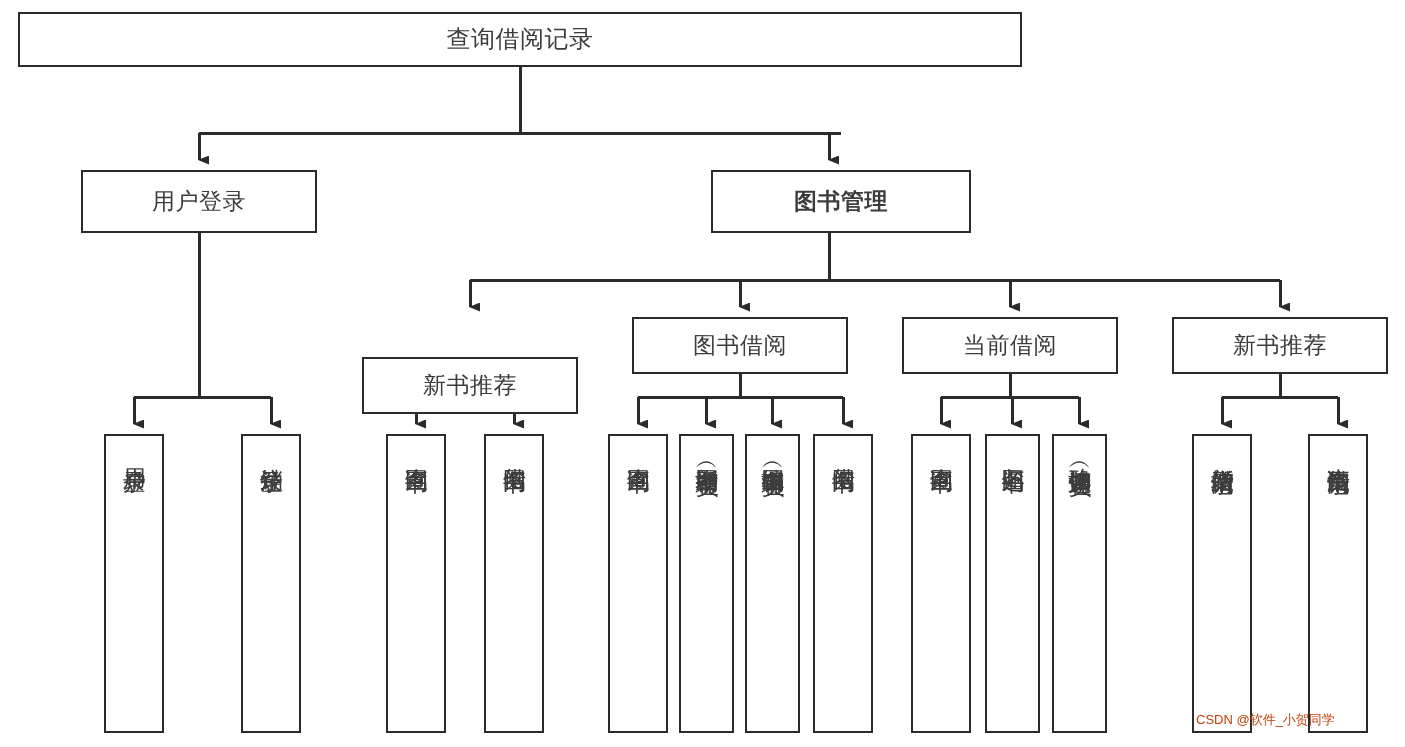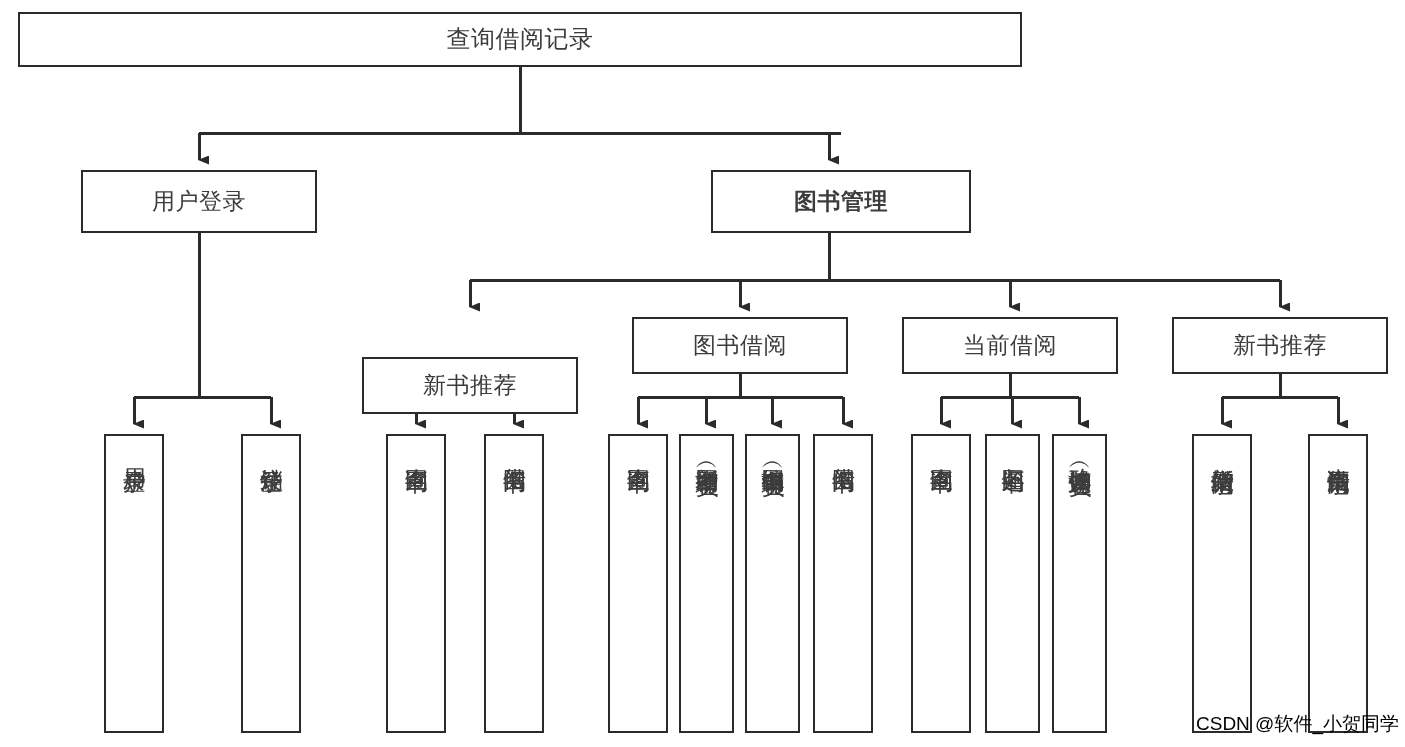--- a/index.html
+++ b/index.html
@@ -57,22 +57,22 @@
   .node-v .node-label {
     font-size: 23px;
     writing-mode: vertical-rl;
     text-orientation: upright;
     line-height: 1.04;
     letter-spacing: 1px;
     white-space: nowrap;
   }
   .watermark {
     position: absolute;
-    color: #000000;
-    font-size: 19px;
+    color: #c2410c;
+    font-size: 13px;
     white-space: nowrap;
     z-index: 5;
     font-family: "Liberation Sans", "DejaVu Sans", sans-serif;
   }
 </style>
 </head>
 <body>
 
 <div id="diagram-canvas">
 

